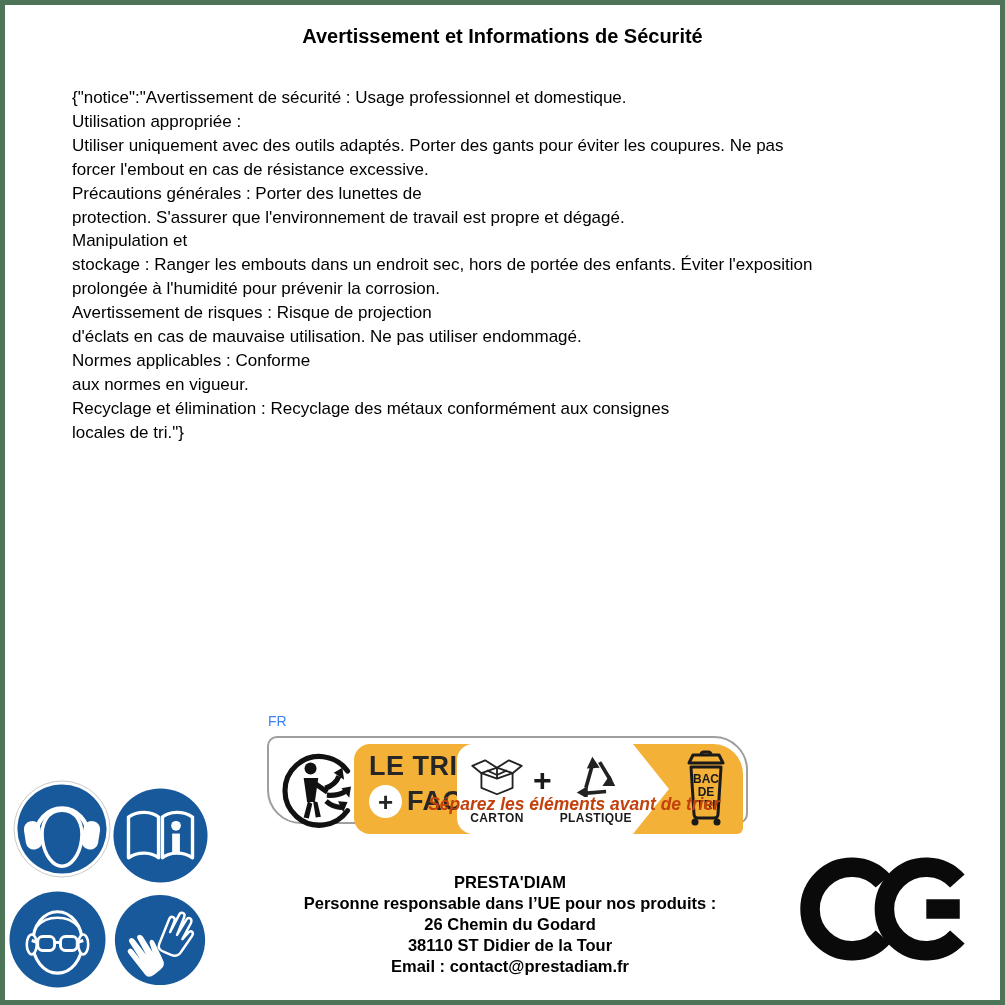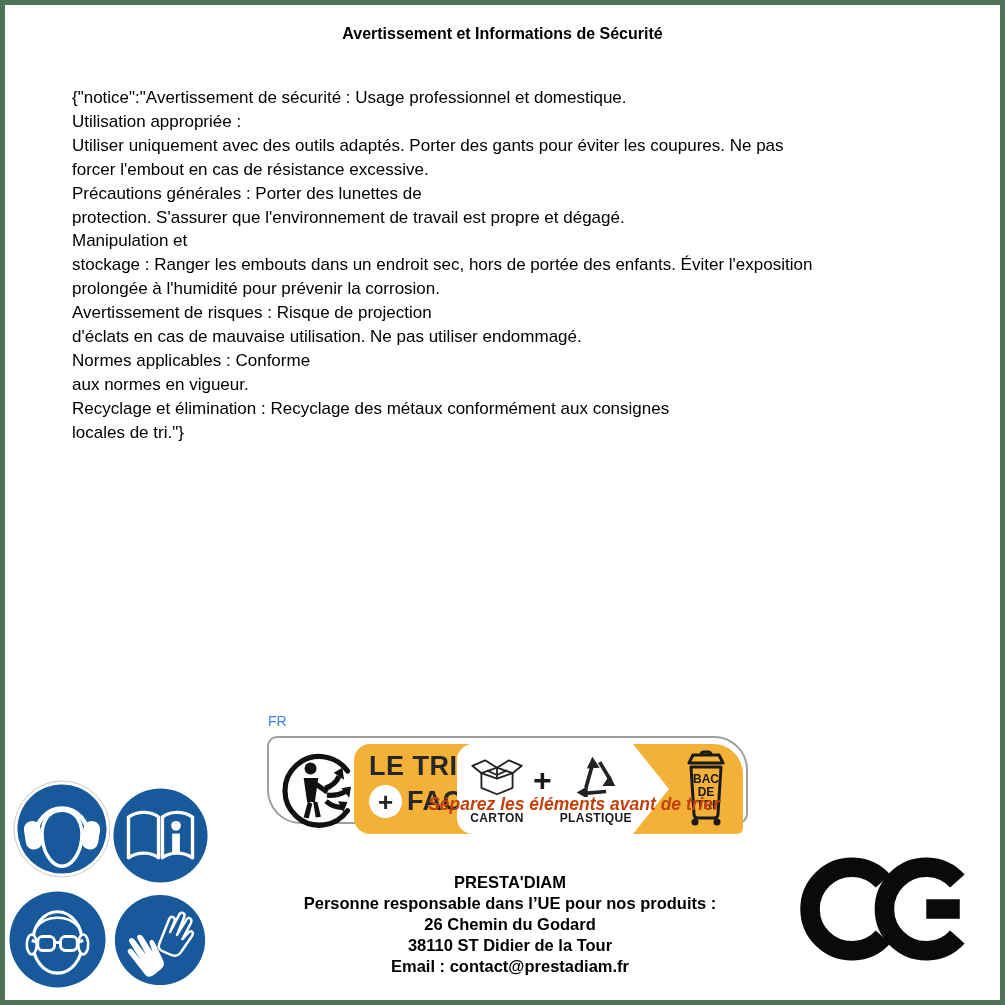--- a/index.html
+++ b/index.html
@@ -8,21 +8,21 @@
     width:1005px;height:1005px;
     box-sizing:border-box;
     border:5px solid #4d7456;
     background:#fff;
     font-family:"Liberation Sans", sans-serif;
     color:#000;
     overflow:hidden;
   }
   .title{
     position:absolute;left:0;top:20px;width:100%;
-    text-align:center;font-size:16px;font-weight:bold;
+    text-align:center;font-size:20px;font-weight:bold;
   }
   .notice{
     position:absolute;left:67px;top:81px;width:890px;
     font-size:17px;line-height:23.9px;
     white-space:pre-line;
   }
   .fr-code{
     position:absolute;left:263px;top:708px;
     font-size:14px;font-weight:normal;color:#3b82f6;
   }

